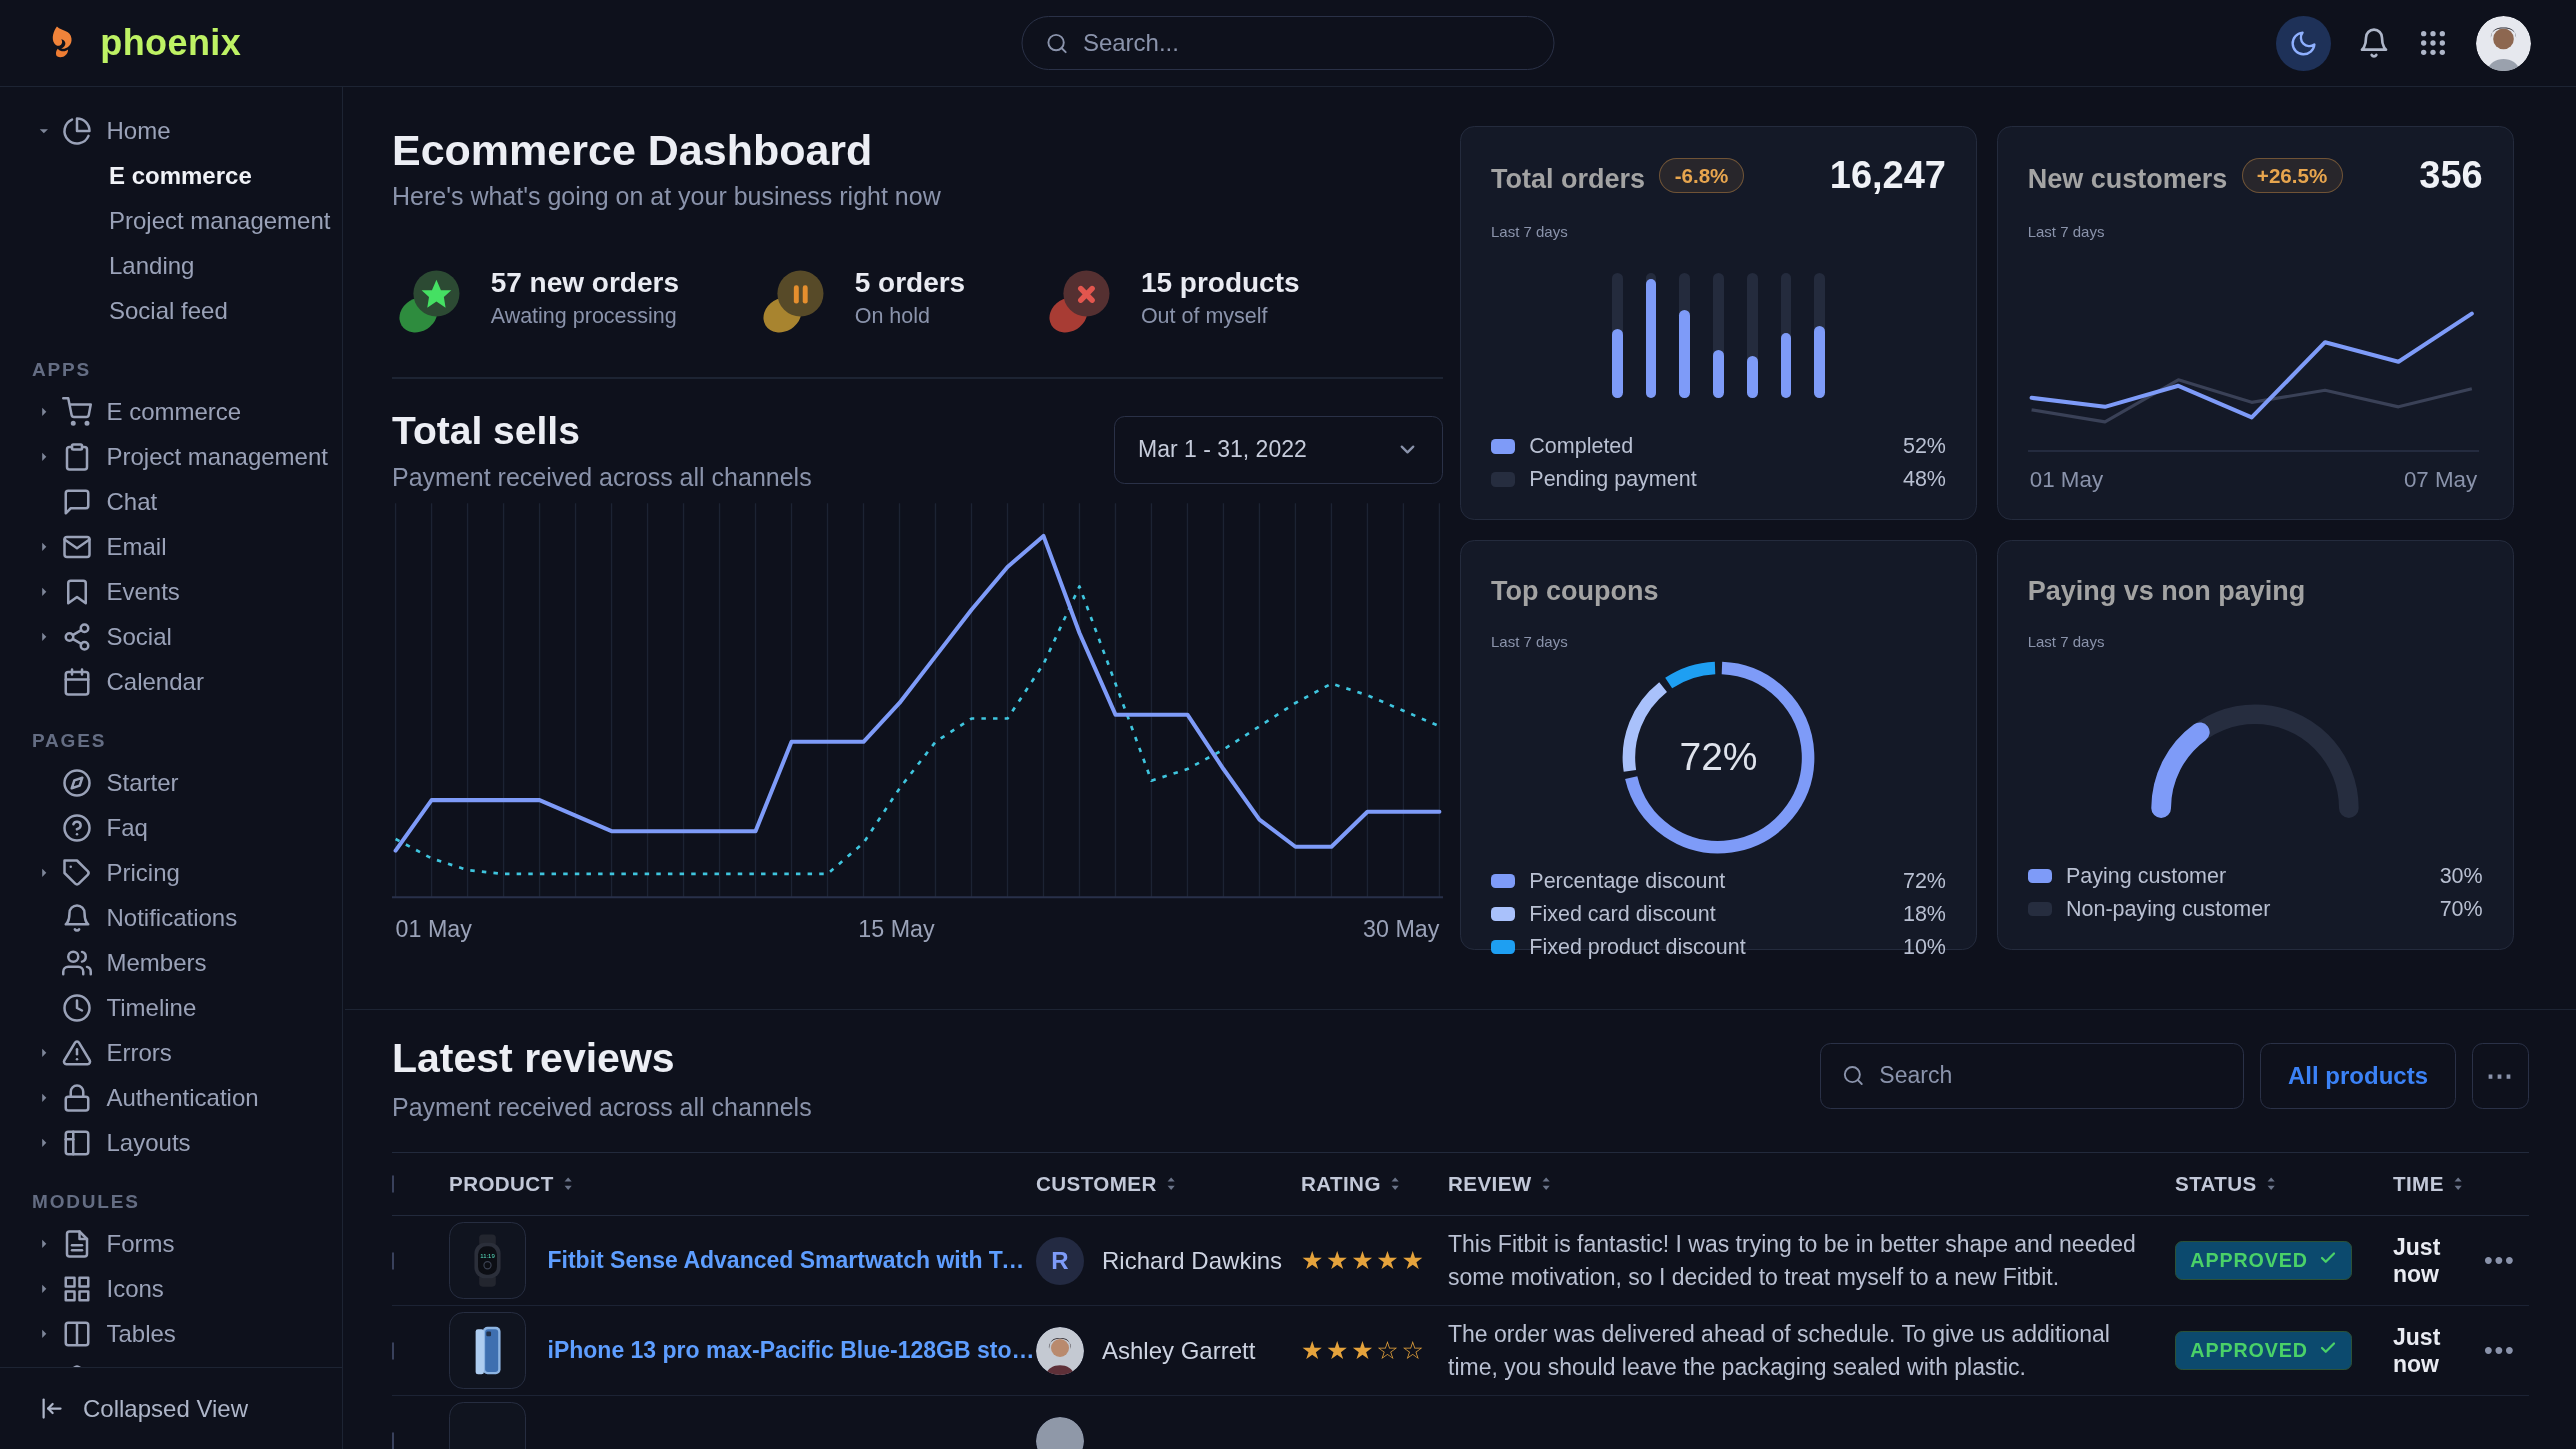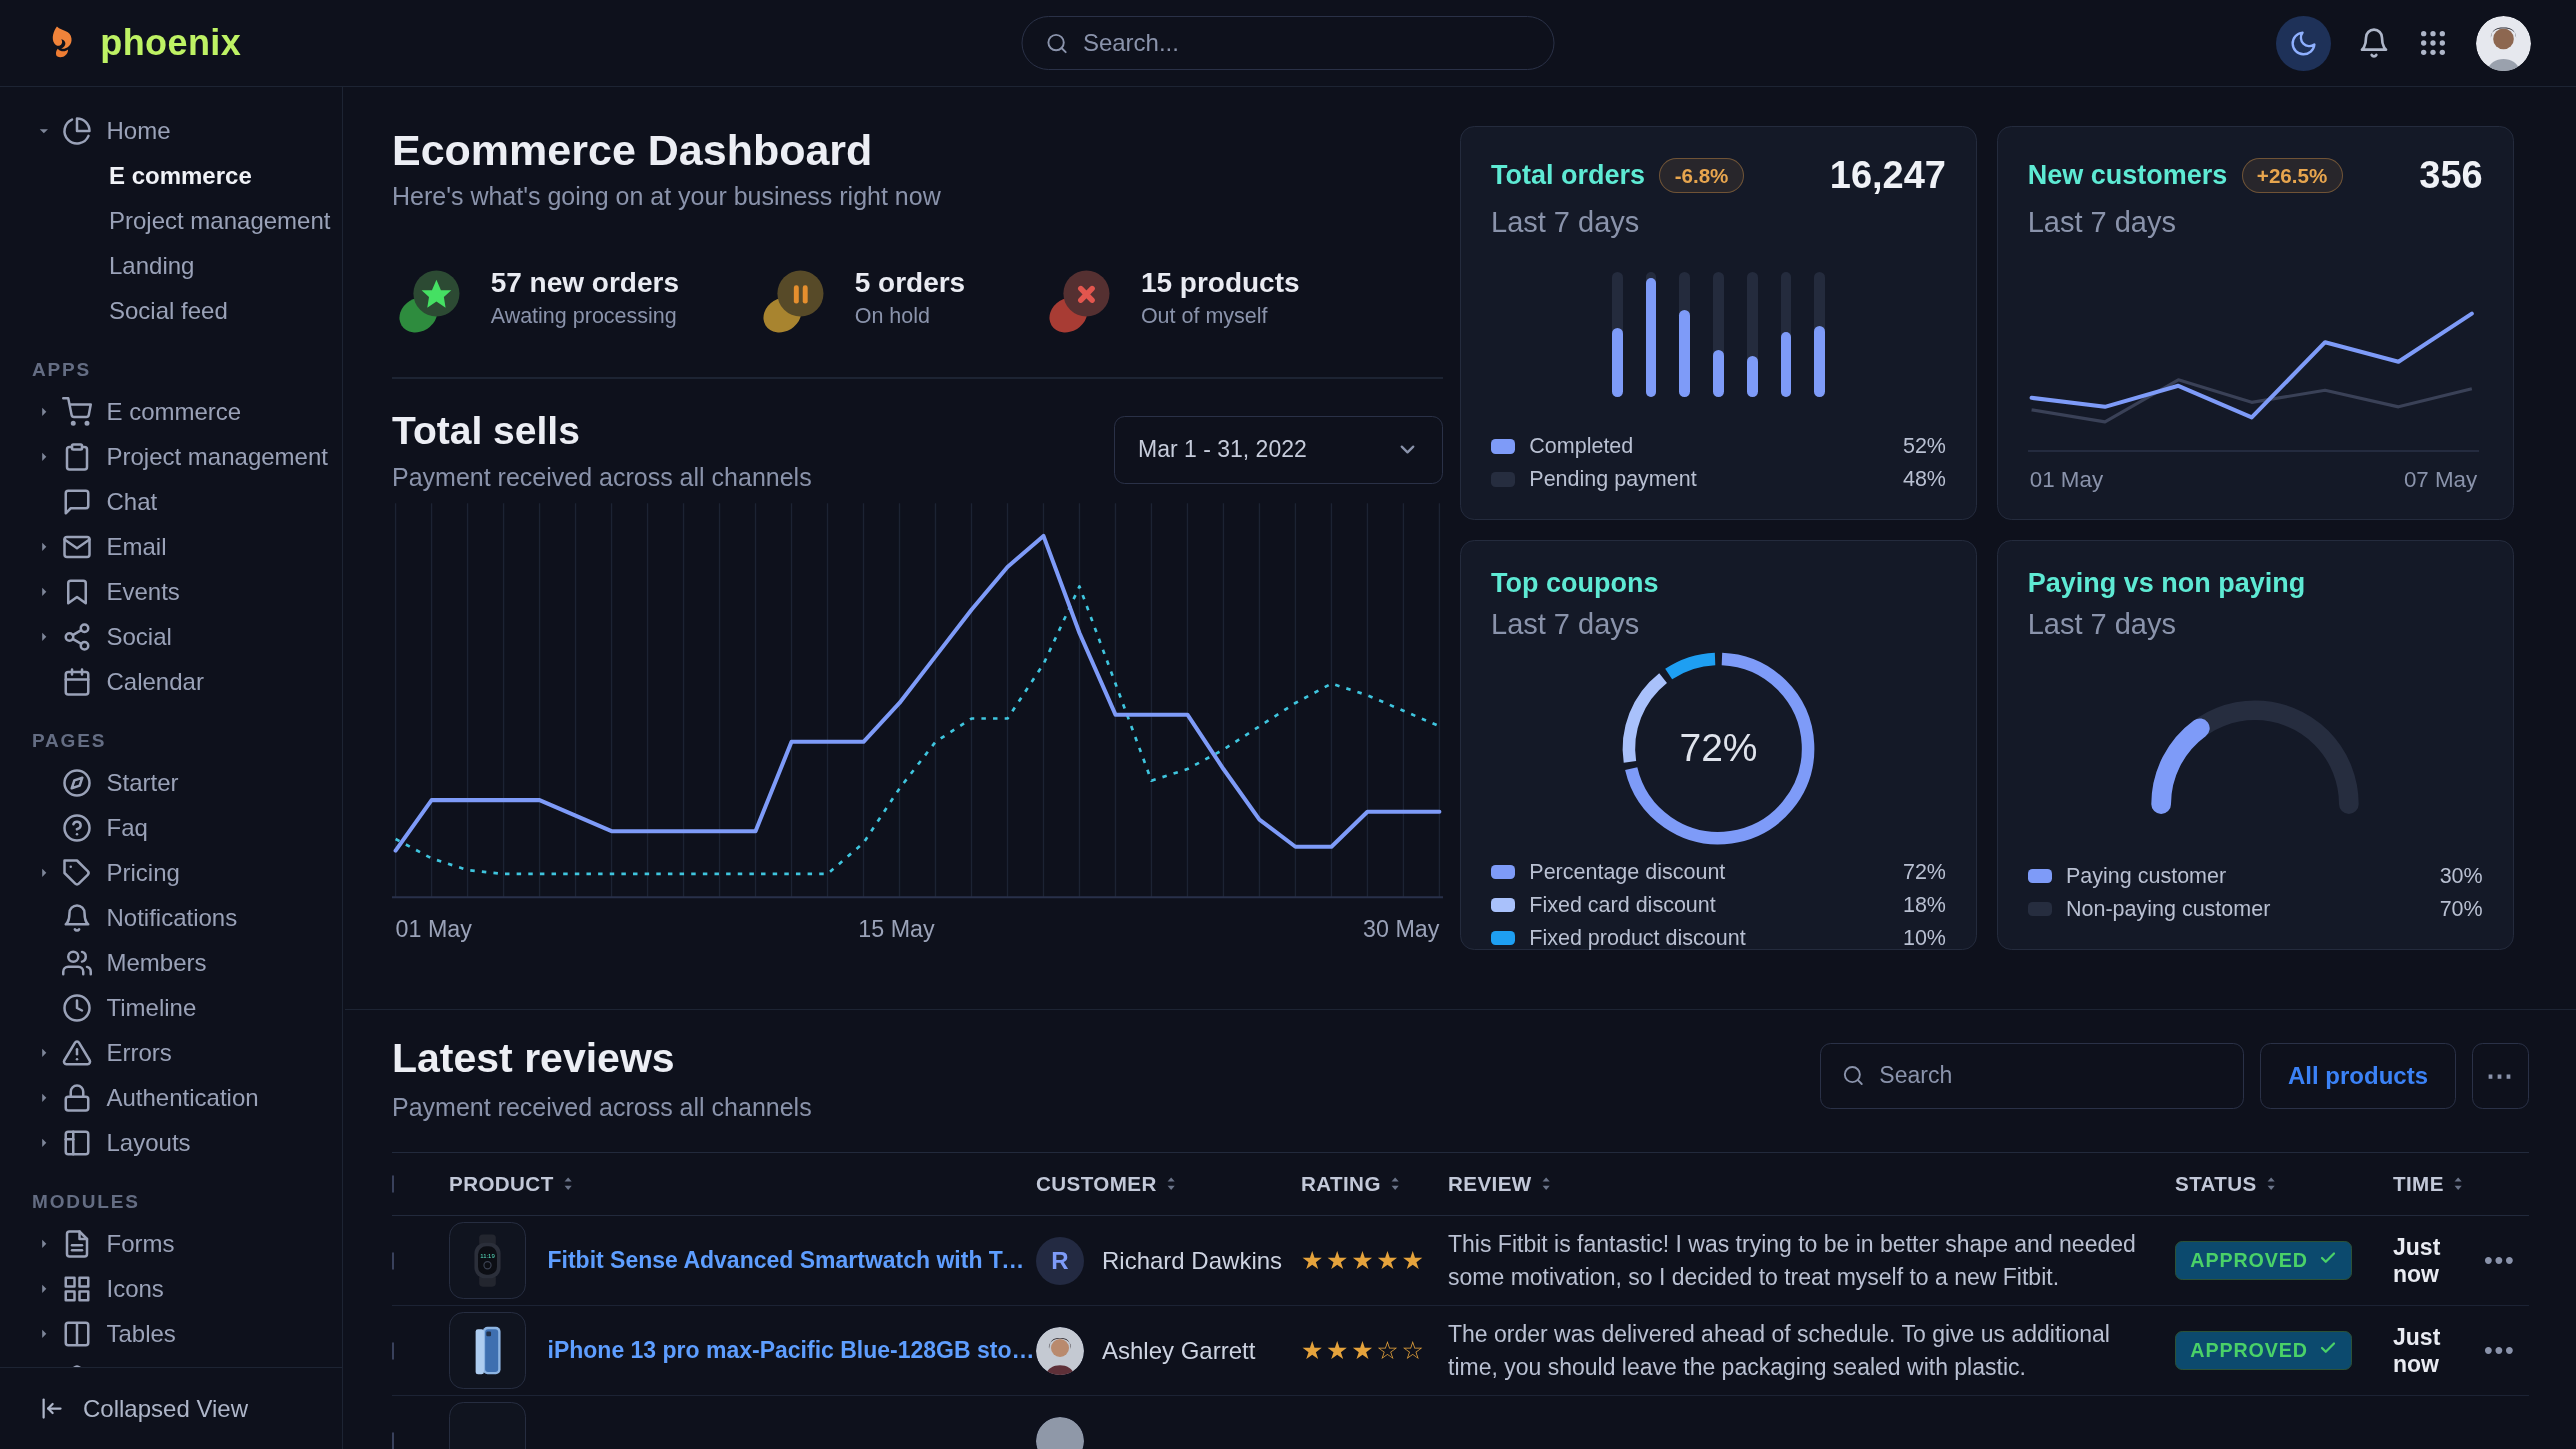--- a/index.html
+++ b/index.html
@@ -67,25 +67,25 @@
             align-items:center; justify-content:space-between; padding:0 23px; font-size:23px;
             color:#c6ccdb; cursor:pointer; margin-top:7.2px; }
   .ts-chart { margin-top:3.6px; }
 
   
   .cards-grid { display:grid; grid-template-columns:517px 517px; grid-template-rows:394px 410px;
             gap:19.7px; }
   .card { background:#141927; border:1.8px solid #242b3d; border-radius:14.3px; padding:27px 30px 23px 30px;
             display:flex; flex-direction:column; }
   .card-head { display:flex; align-items:center; gap:14.3px; }
-  .card-title { font-size:27px; font-weight:700; color:#5eead4; white-space:nowrap; }
+  .card-title { font-size:27px; font-weight:700; color:#a3a3a3; white-space:nowrap;margin-top:8px; }
   .badge { font-size:20.6px; font-weight:700; color:#e7a54e; background:rgba(229,160,76,.10);
             border:1.8px solid rgba(229,160,76,.38); border-radius:894px; padding:4.5px 14.3px; }
   .card-val { margin-left:auto; font-size:38px; font-weight:700; color:#eff1f6; }
-  .card-period { margin-top:9px; font-size:29px; color:#8a93ab; }
+  .card-period { margin-top:26px; font-size:15px; color:#8a93ab; }
   .legend { margin-top:auto; }
   .lg-row { display:flex; align-items:center; gap:14.3px; height:33px; font-size:21.5px; color:#b9c0d2; }
   .lg-sw { width:24px; height:14.3px; border-radius:4.5px; flex:0 0 24px; }
   .lg-val { margin-left:auto; }
 
   .bars-wrap { flex:1; display:flex; align-items:center; justify-content:center; }
   .bars { display:flex; gap:23px; align-items:flex-end; height:125px; }
   .bar-track { position:relative; width:10.7px; height:125px; background:#242b3d; border-radius:6.3px; }
   .bar-fill { position:absolute; bottom:0; left:0; right:0; background:#7e9bf8; border-radius:6.3px; }
 

